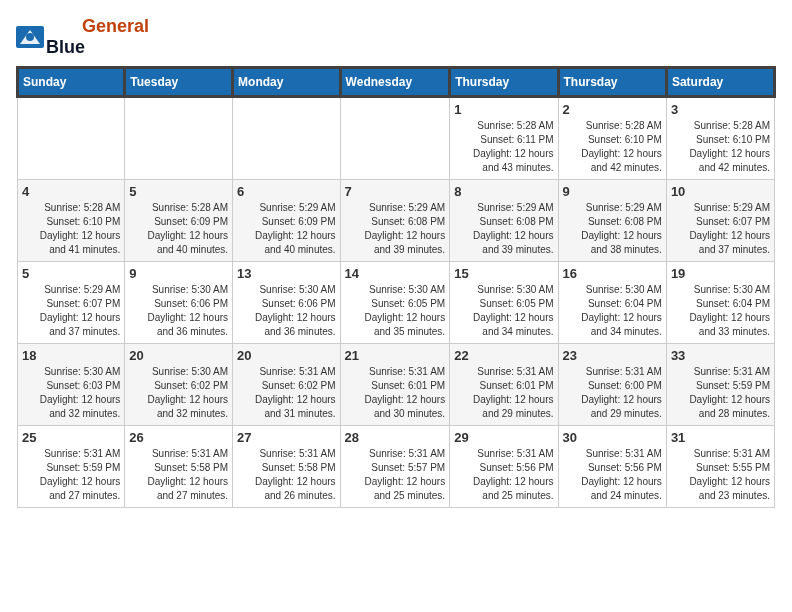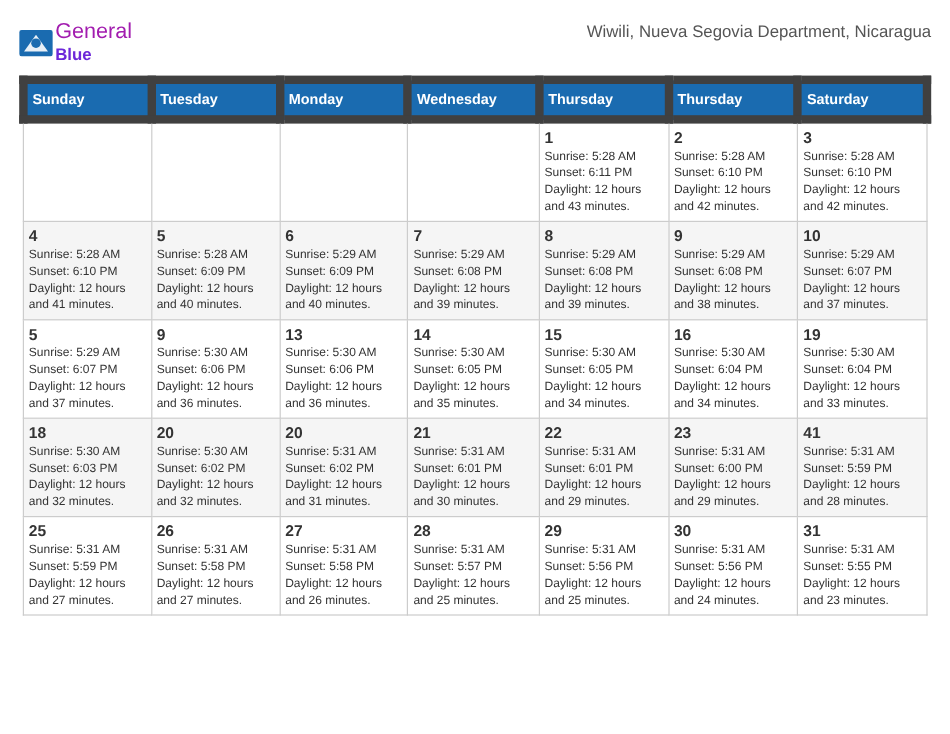--- a/index.html
+++ b/index.html
@@ -1,32 +1,32 @@
 <!DOCTYPE html>
 <html><head>
   <meta charset="utf-8">
   <style>
     * { box-sizing: border-box; margin: 0; padding: 0; }
     body { font-family: Arial, sans-serif; background: #fff; width: 792px; min-height: 612px; padding: 16px; }
     .header { display: flex; justify-content: space-between; align-items: flex-start; margin-bottom: 4px; }
     .logo { display: flex; flex-direction: column; align-items: flex-start; }
-    .logo-text-general { font-size: 18px; font-weight: normal; color: #a21caf; }
-    .logo-text-blue { font-size: 14px; font-weight: bold; color: #6d28d9; }
+    .logo-text-general { font-size: 18px; font-weight: bold; color: #c2410c; margin-left: 36px; }
+    .logo-text-blue { font-size: 18px; font-weight: bold; color: #0f172a; }
     .logo-row { display: flex; align-items: center; gap: 2px; }
     .title-area { text-align: right; }
     .month-title { font-size: 36px; font-weight: bold; color: #333; }
     .location { font-size: 14px; color: #555; margin-top: 2px; }
     table { width: 100%; border-collapse: collapse; margin-top: 8px; }
     thead tr { background-color: #1a6bb0; }
-    thead th { color: #fff; font-size: 12px; font-weight: bold; padding: 6px 4px; text-align: left; border: 7px solid #404040; }
+    thead th { color: #fff; font-size: 12px; font-weight: bold; padding: 6px 4px; text-align: left; border: 3px solid #404040; }
     tbody tr { vertical-align: top; }
     tbody td { border: 1px solid #ccc; padding: 4px; font-size: 10px; color: #333; width: 113px; min-height: 80px; background: #fff; }
     tbody tr:nth-child(even) td { background: #f5f5f5; }
     .day-num { font-size: 13px; font-weight: bold; color: #333; display: block; margin-bottom: 2px; }
-    .day-detail { font-size: 10px; line-height: 1.4; color: #333; }
+    .day-detail { font-size: 10px; line-height: 1.4; color: #333; text-align: right; }
     .empty-cell { background: #fff !important; }
   </style>
 </head>
 <body>
 
 <div>
   <div class="header">
     <div class="logo">
       <div class="logo-row">
         <svg width="28" height="22" viewBox="0 0 28 22">
@@ -34,21 +34,20 @@
           <polygon points="14,4 24,18 4,18" fill="white" opacity="0.9"></polygon>
           <circle cx="14" cy="11" r="4" fill="#1a6bb0"></circle>
         </svg>
         <div>
           <span class="logo-text-general">General</span><br>
           <span class="logo-text-blue">Blue</span>
         </div>
       </div>
     </div>
     <div class="title-area">
-      <div class="location">Wiwili, Nueva Segovia Department, Nicaragua</div>
     </div>
   </div>
 
   <table>
     <thead>
       <tr>
       <th>Sunday</th>
           <th>Tuesday</th>
           <th>Monday</th>
           <th>Wednesday</th>
@@ -155,21 +154,21 @@
           </td>
           <td>
             <span class="day-num">22</span>
             <div class="day-detail">Sunrise: 5:31 AM<br>Sunset: 6:01 PM<br>Daylight: 12 hours<br>and 29 minutes.</div>
           </td>
           <td>
             <span class="day-num">23</span>
             <div class="day-detail">Sunrise: 5:31 AM<br>Sunset: 6:00 PM<br>Daylight: 12 hours<br>and 29 minutes.</div>
           </td>
           <td>
-            <span class="day-num">41</span>
+            <span class="day-num">33</span>
             <div class="day-detail">Sunrise: 5:31 AM<br>Sunset: 5:59 PM<br>Daylight: 12 hours<br>and 28 minutes.</div>
           </td>
         </tr>
         <tr>
           <td>
             <span class="day-num">25</span>
             <div class="day-detail">Sunrise: 5:31 AM<br>Sunset: 5:59 PM<br>Daylight: 12 hours<br>and 27 minutes.</div>
           </td>
           <td>
             <span class="day-num">26</span>

